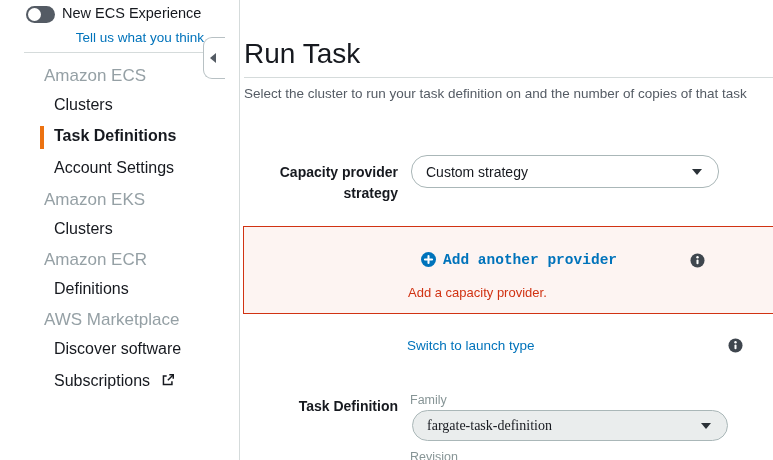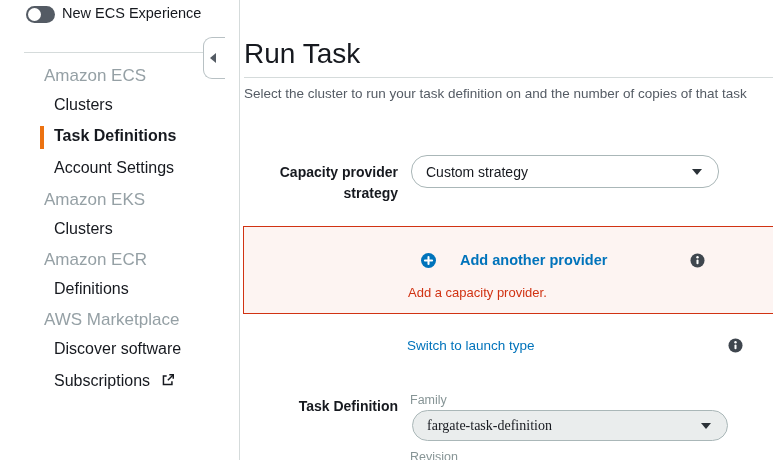--- a/index.html
+++ b/index.html
@@ -65,41 +65,43 @@
   .dd-caret {
     position:absolute; right:16px; top:50%; margin-top:-3px; width:0; height:0;
     border-left:5px solid transparent; border-right:5px solid transparent;
     border-top:6px solid #2a3137;
   }
   .error-box {
     position:absolute; left:243px; top:226px; width:600px; height:88px;
     background:#fdf4f2; border:1px solid #d13212;
   }
   .add-provider {
-    position:absolute; left:421px; top:252px; display:flex; align-items:flex-end; gap:24px;
+    position:absolute; left:421px; top:252px; display:flex; align-items:flex-start; gap:7px;
     cursor:pointer;
+    font-family:Liberation Mono, monospace;
   }
   .add-provider .lbl { font-size:14.5px; font-weight:bold; color:#0073bb; }
   .icon-btn { position:absolute; width:15px; height:15px; cursor:pointer; }
   .info-a { left:690px; top:253px; }
   .info-b { left:728px; top:338px; }
   .error-text { position:absolute; left:408px; top:285px; font-size:13px; color:#d13212; }
   .switch-link { position:absolute; left:407px; top:338px; font-size:13.5px; color:#0073bb; cursor:pointer; }
   .sub-label { position:absolute; font-size:12.5px; color:#879596; }
   .family-label { left:410px; top:393px; }
   .revision-label { left:410px; top:450px; }
 </style>
 </head>
 <body>
 
 <div class="page">
 
   <div class="sidebar">
     <div class="toggle"></div>
     <div class="toggle-label">New ECS Experience</div>
+    <a class="feedback">Tell us what you think</a>
     <div class="side-divider"></div>
 
     <div class="sh" style="top:66px">Amazon ECS</div>
     <div class="si" style="top:96px">Clusters</div>
     <div class="active-bar"></div>
     <div class="si bold" style="top:127px">Task Definitions</div>
     <div class="si" style="top:159px">Account Settings</div>
 
     <div class="sh" style="top:190px">Amazon EKS</div>
     <div class="si" style="top:220px">Clusters</div>

